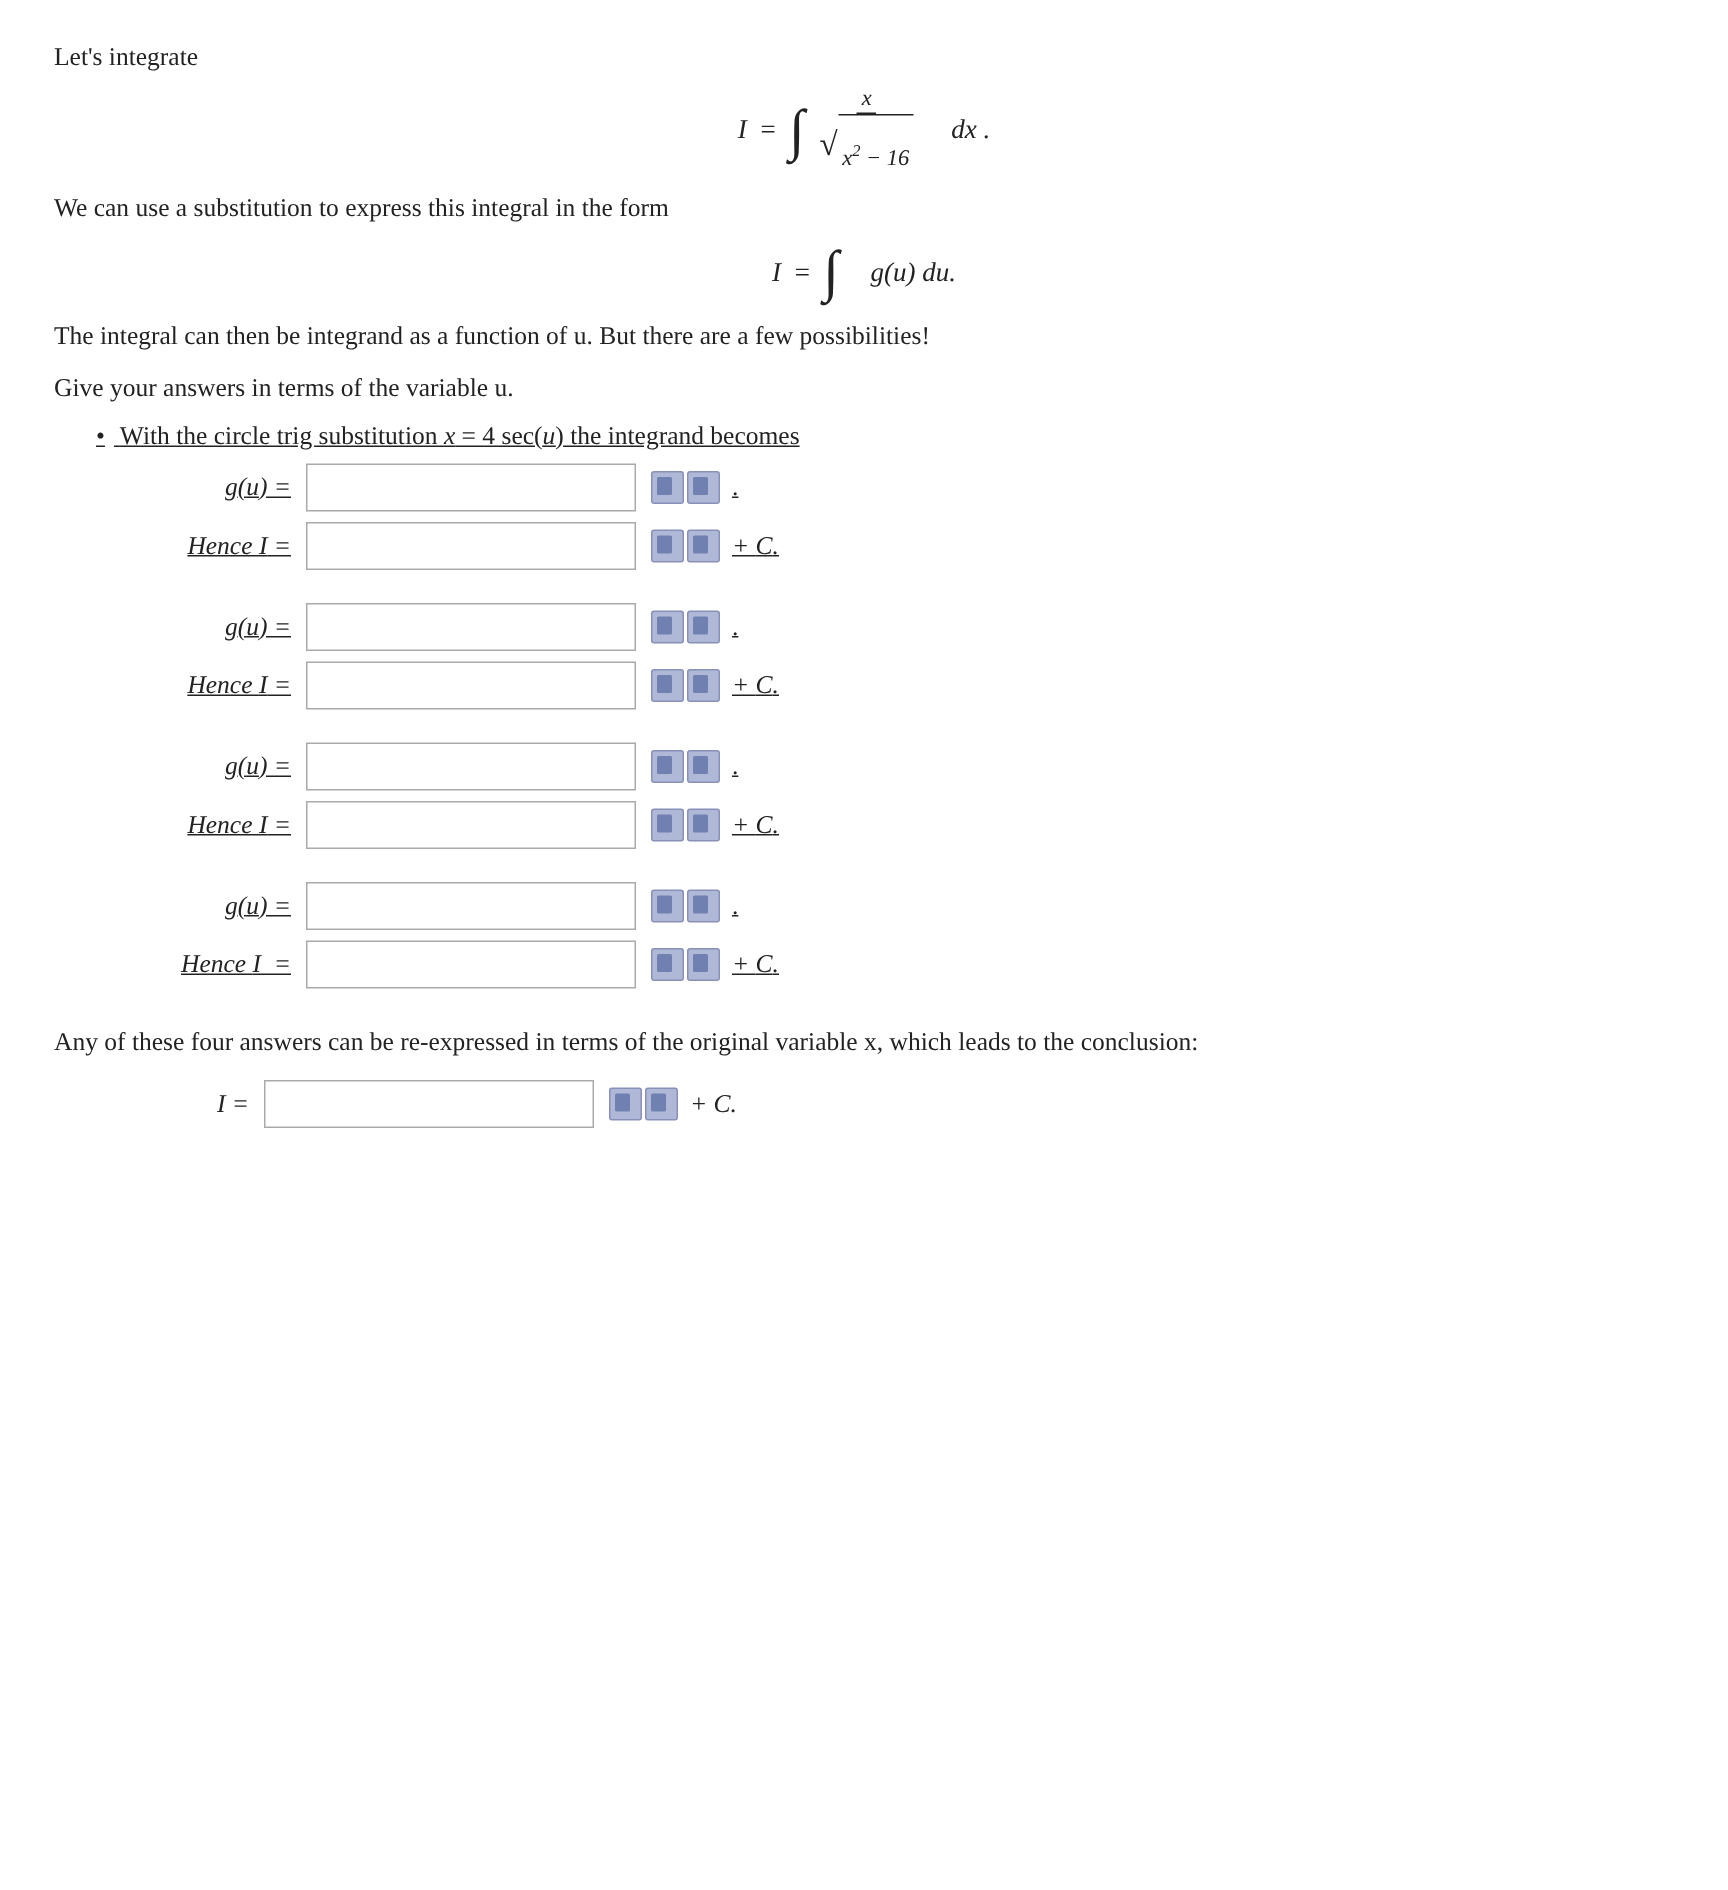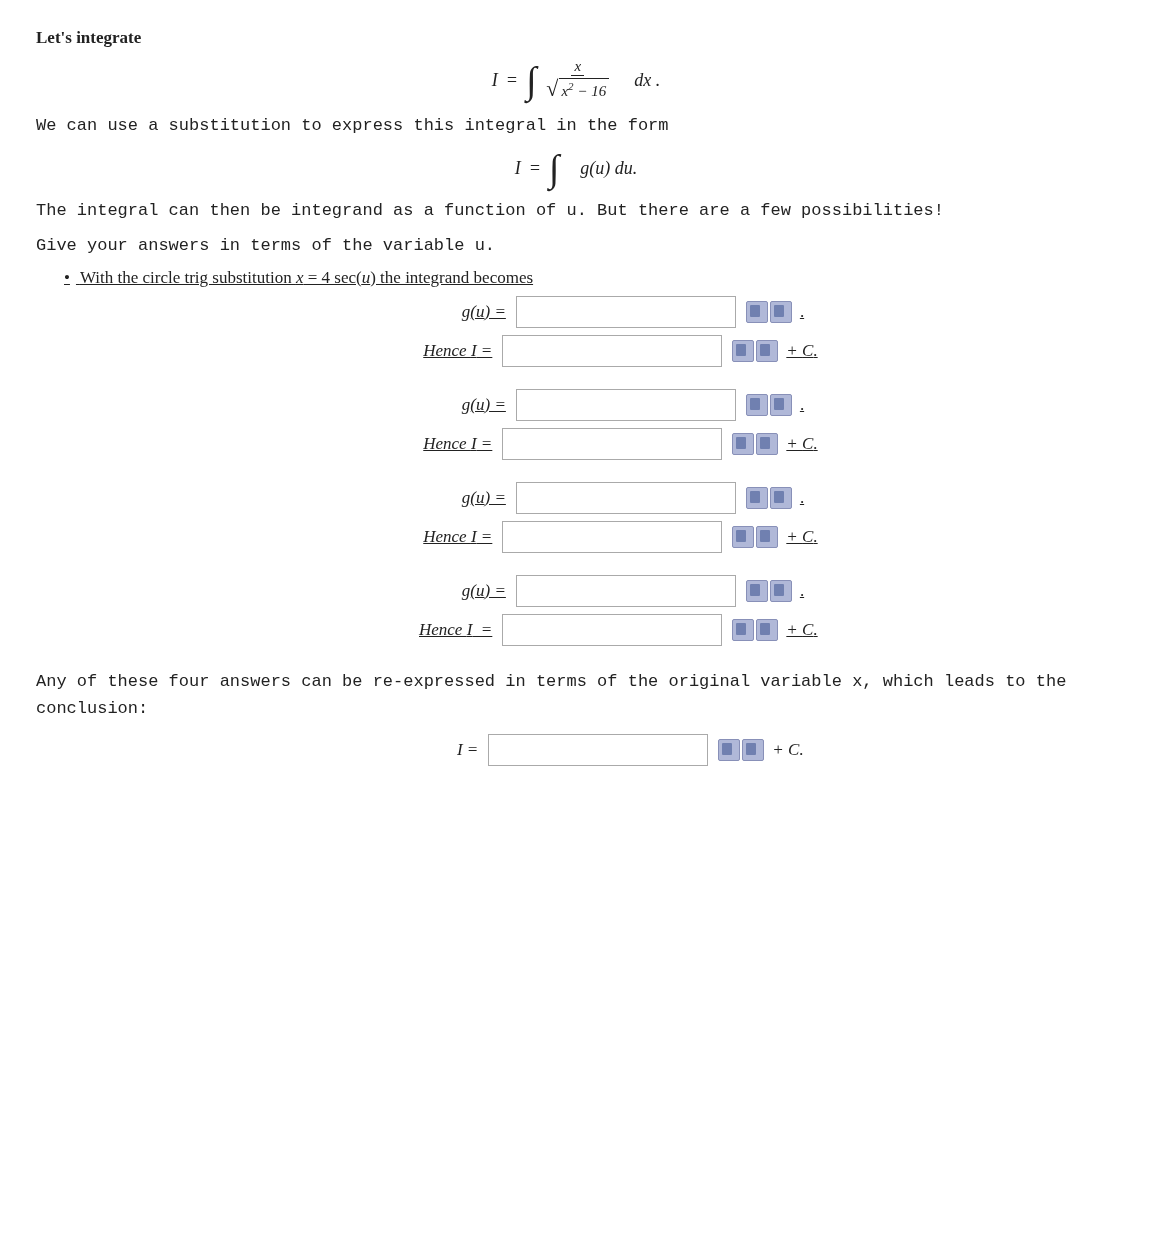--- a/index.html
+++ b/index.html
@@ -4,29 +4,28 @@
   <style>
     * { box-sizing: border-box; margin: 0; padding: 0; }
     body {
       font-family: Georgia, 'Times New Roman', serif;
       font-size: 17px;
       color: #222;
       background: #fff;
       padding: 28px 36px;
       max-width: 1152px;
     }
-    .intro { margin-bottom: 10px; font-weight: bold; }
-    .text-block { margin-bottom: 8px; line-height: 1.6; font-family: Liberation Mono, monospace; }
+    .intro { margin-bottom: 10px; }
+    .text-block { margin-bottom: 8px; line-height: 1.6; }
     .bullet-list { margin: 8px 0 8px 18px; }
     .bullet-item { margin-bottom: 22px; text-decoration: underline; }
     .bullet-item > .bullet-text { margin-bottom: 8px; }
     .formula-row {
       display: flex;
       align-items: center;
-      justify-content: center;
       margin: 7px 0;
       gap: 6px;
     }
     .formula-label {
       font-style: italic;
       white-space: nowrap;
       min-width: 130px;
       text-align: right;
       margin-right: 4px;
     }
@@ -85,21 +84,21 @@
       font-size: 18px;
       gap: 2px;
     }
     .int-sign { font-size: 38px; line-height: 1; font-style: normal; margin-right: 3px; }
     .sqrt-expr {
       display: inline-flex;
       align-items: center;
       vertical-align: middle;
     }
     .sqrt-radical { font-size: 22px; margin-right: 1px; }
-    .sqrt-content { border-top: 1.5px solid #222; padding: 1px 3px 0 2px; font-size: 15px; text-align: center; }
+    .sqrt-content { border-top: 1.5px solid #222; padding: 18px 3px 0 2px; font-size: 15px; text-align: center; }
     sup { font-size: 11px; vertical-align: super; }
     .italic { font-style: italic; }
     .bullet-dot { margin-right: 6px; }
   </style>
 </head>
 <body>
 
 <p class="intro">Let's integrate</p>
 
 <div class="integral-block">

